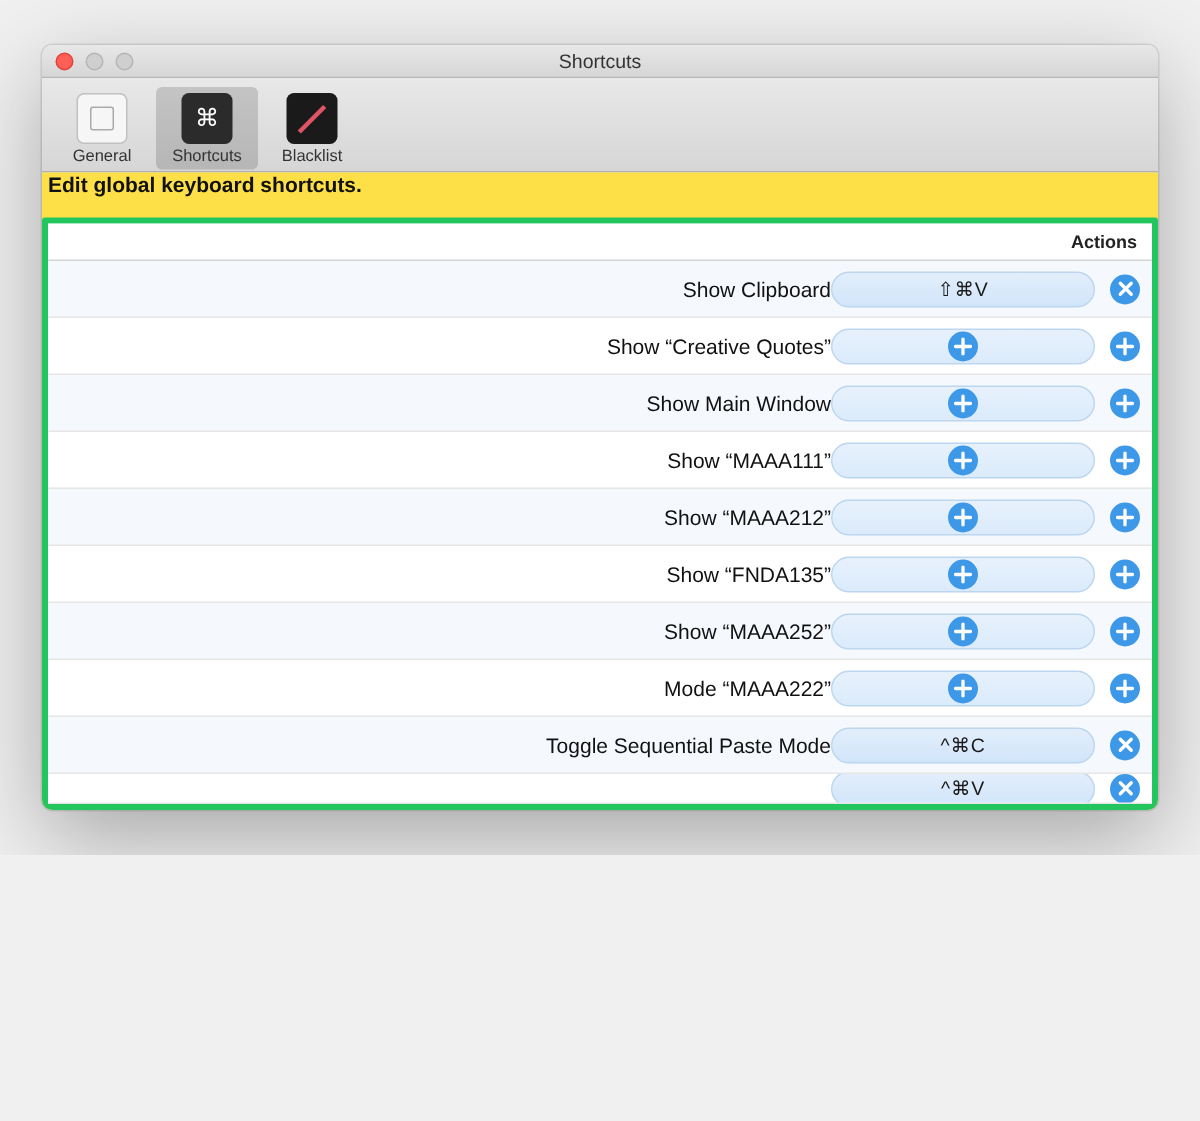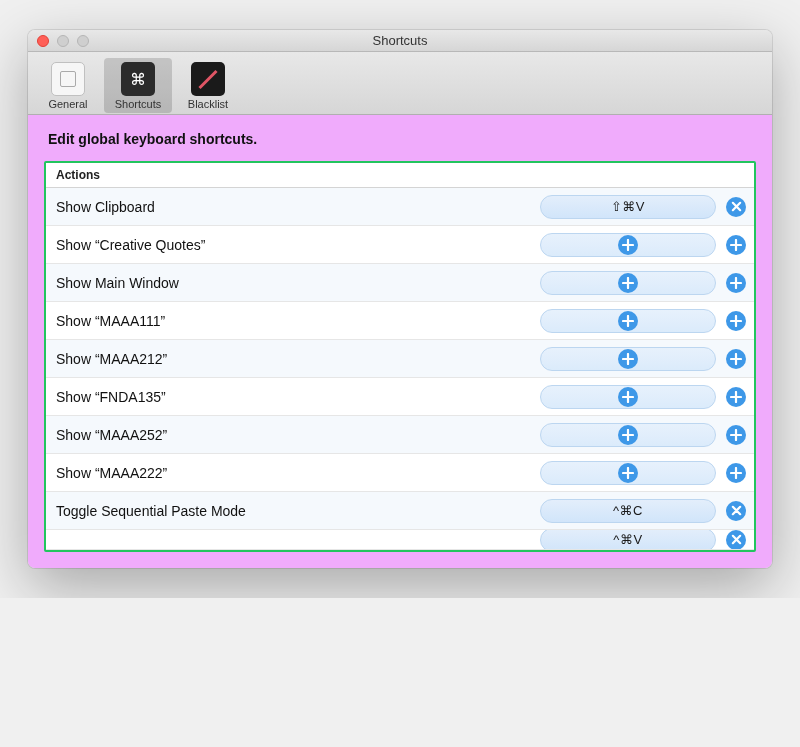--- a/index.html
+++ b/index.html
@@ -72,35 +72,36 @@
     .tool-label { font-size: 11px; color: #333; }
     .icon-general { background: #f6f6f6; border: 1px solid #c0c0c0; }
     .icon-general-inner { width:16px; height:16px; border:1px solid #aaa; border-radius:2px; }
     .icon-shortcuts { background: #2b2b2b; color: #fff; font-size: 16px; }
     .icon-blacklist { background: #1a1a1a; position: relative; }
     .icon-blacklist::after {
       content:""; position:absolute; width:24px; height:3px; background:#e05565;
       transform: rotate(-45deg);
     }
     .content {
-      background: #f0abfc;
-      padding: 16px;
+      background: #fde047;
+      padding: 0;
     }
     .heading {
       font-size: 14px;
       font-weight: 600;
       color: #111;
       margin-bottom: 14px;
       padding-left: 4px;
     }
     .table-wrap {
       background: #fff;
-      border: 2px solid #22c55e;
+      border: 4px solid #22c55e;
       border-radius: 2px;
       overflow: hidden;
+      text-align: right;
     }
     .table-header {
       font-size: 12px;
       font-weight: 600;
       padding: 5px 10px;
       background: #fff;
       border-bottom: 1px solid #d4d4d4;
       color: #222;
     }
     .rows {
@@ -280,21 +281,21 @@
                 </svg>
               </div>
             </div>
             <div class="action-btn btn-add">
               <svg width="12" height="12" viewBox="0 0 12 12">
                 <path d="M6 1v10M1 6h10" stroke="#fff" stroke-width="2.2" stroke-linecap="round"></path>
               </svg>
             </div>
           </div>
           <div class="row">
-            <div class="row-label">Show “MAAA222”</div>
+            <div class="row-label">Mode “MAAA222”</div>
             <div class="pill empty">
               <div class="action-btn btn-add">
                 <svg width="12" height="12" viewBox="0 0 12 12">
                   <path d="M6 1v10M1 6h10" stroke="#fff" stroke-width="2.2" stroke-linecap="round"></path>
                 </svg>
               </div>
             </div>
             <div class="action-btn btn-add">
               <svg width="12" height="12" viewBox="0 0 12 12">
                 <path d="M6 1v10M1 6h10" stroke="#fff" stroke-width="2.2" stroke-linecap="round"></path>

